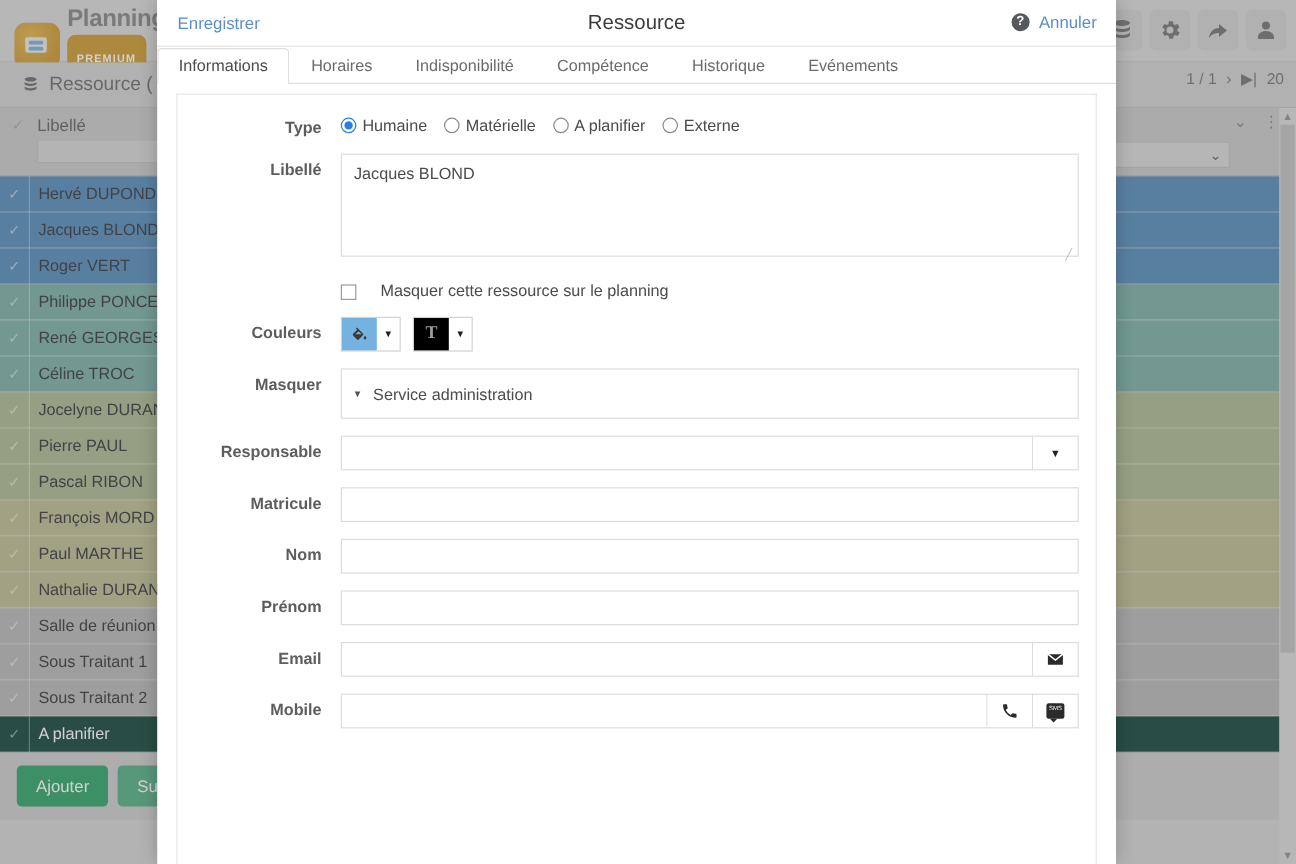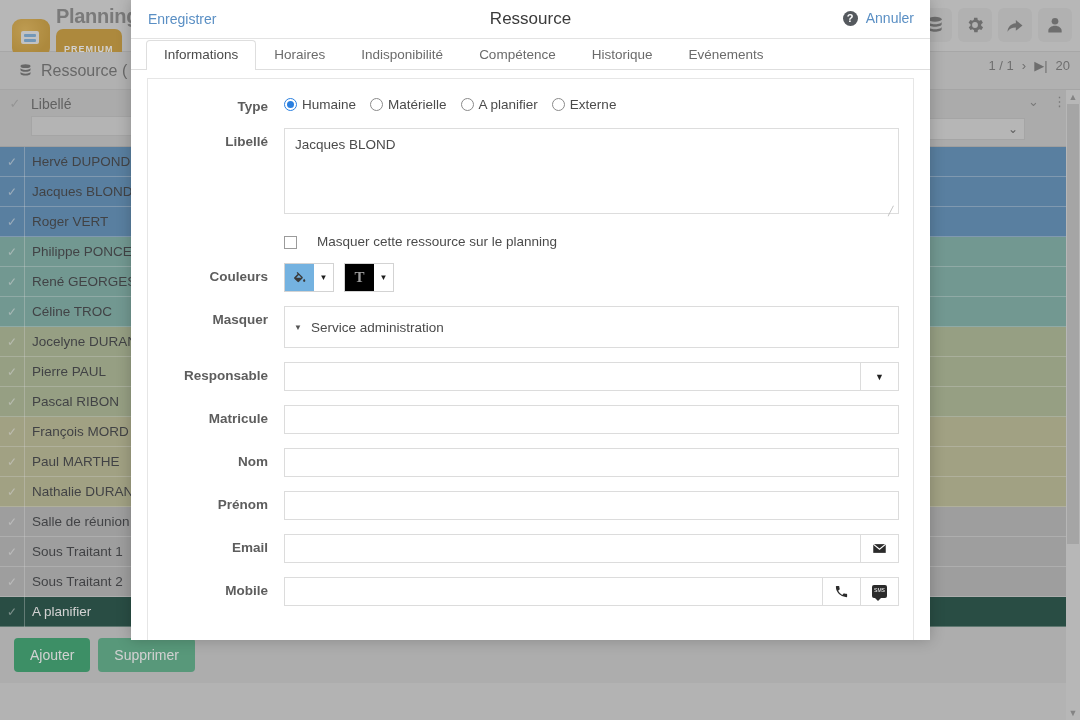--- a/index.html
+++ b/index.html
@@ -126,21 +126,21 @@
     font-size: 9px; text-align: center; line-height: 14px;
   }
 
   
   .overlay {
     position: absolute; inset: 0; background: rgba(120,120,120,0.34);
   }
 
   
   .modal {
-    position: absolute; left: 131px; top: 0; width: 799px; height: 640px;
+    position: absolute; left: 131px; top: 0; width: 799px; height: 720px;
     background: #ffffff; box-shadow: 0 0 14px rgba(0,0,0,0.22);
     display: flex; flex-direction: column;
   }
   .modal-head {
     position: relative; height: 39px; flex: 0 0 39px;
     border-bottom: 1px solid #e3e3e3; background: #fff;
   }
   .modal-save {
     position: absolute; left: 17px; top: 11px; font-size: 14px; color: #5a8fc4; cursor: pointer;
   }
@@ -156,21 +156,21 @@
     font-size: 11px; font-weight: bold; line-height: 15px; text-align: center;
   }
   .modal-cancel { font-size: 14px; color: #5a8fc4; cursor: pointer; }
 
   .breadcrumb {
     padding: 13px 0 10px 17px; font-size: 13.5px; font-style: italic;
     color: #7fb894; font-weight: bold; flex: 0 0 auto;
   }
 
   .tabs {
-    display: flex; align-items: flex-end; padding-left: 15px; flex: 0 0 auto;
+    display: flex; align-items: flex-end; flex: 0 0 auto;
     border-bottom: 1px solid #dedede; height: 31px;
   }
   .tab {
     padding: 6px 17px 7px 17px; font-size: 13.5px; color: #6b6b6b;
     border: 1px solid transparent; border-bottom: none; position: relative; top: 1px;
     line-height: 16px;
   }
   .tab.active {
     background: #fff; border-color: #dedede; border-radius: 4px 4px 0 0; color: #4b4b4b;
   }

